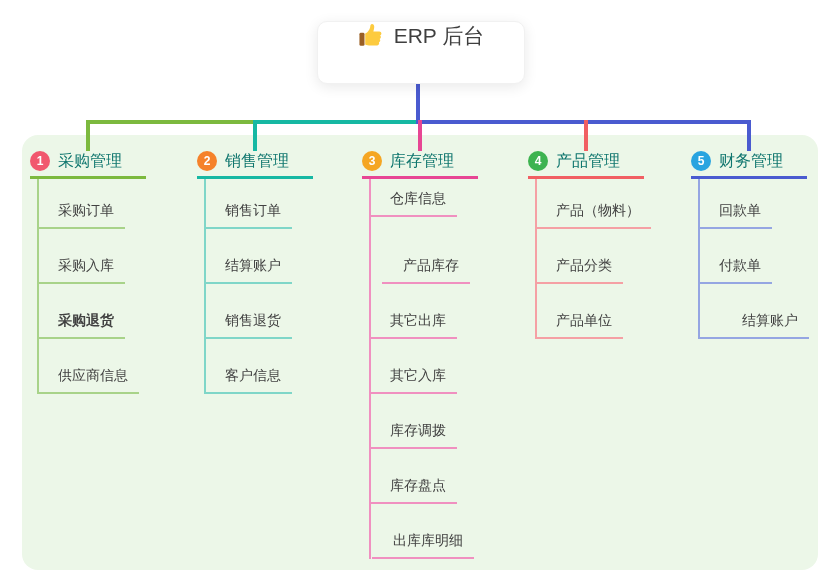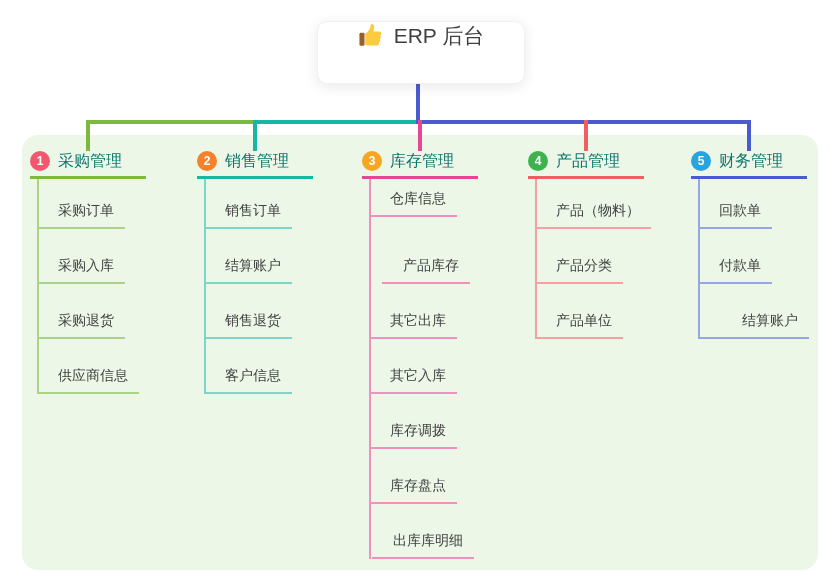--- a/index.html
+++ b/index.html
@@ -60,21 +60,21 @@
     <div class="line" style="left: 418px; top: 120px; width: 4px; height: 31px; background: rgb(231, 70, 148);"></div>
     <div class="line" style="left: 584px; top: 120px; width: 4px; height: 31px; background: rgb(241, 95, 99);"></div>
     <div class="line" style="left: 747px; top: 120px; width: 4px; height: 31px; background: rgb(74, 91, 208);"></div>
     <div class="branch-header" style="left: 30px; top: 150px; border-bottom-color: rgb(124, 185, 62);">
       <span class="badge" style="background: rgb(241, 88, 110);">1</span>
       <span class="branch-title">采购管理</span>
     </div>
     <div class="line" style="left: 37px; top: 177px; width: 2px; height: 217px; background: rgb(168, 211, 137);"></div>
     <div class="child-item" style="left: 37px; top: 200px; border-bottom-color: rgb(168, 211, 137);"><span>采购订单</span></div>
     <div class="child-item" style="left: 37px; top: 255px; border-bottom-color: rgb(168, 211, 137);"><span>采购入库</span></div>
-    <div class="child-item" style="left: 37px; top: 310px; border-bottom-color: rgb(168, 211, 137);"><span>采购退货</span></div>
+    <div class="child-item" style="left: 37px; top: 310px; border-bottom-color: rgb(168, 211, 137); font-weight: bold;"><span>采购退货</span></div>
     <div class="child-item" style="left: 37px; top: 365px; border-bottom-color: rgb(168, 211, 137);"><span>供应商信息</span></div>
     <div class="branch-header" style="left: 197px; top: 150px; border-bottom-color: rgb(22, 184, 163);">
       <span class="badge" style="background: rgb(245, 130, 42);">2</span>
       <span class="branch-title">销售管理</span>
     </div>
     <div class="line" style="left: 204px; top: 177px; width: 2px; height: 217px; background: rgb(127, 214, 200);"></div>
     <div class="child-item" style="left: 204px; top: 200px; border-bottom-color: rgb(127, 214, 200);"><span>销售订单</span></div>
     <div class="child-item" style="left: 204px; top: 255px; border-bottom-color: rgb(127, 214, 200);"><span>结算账户</span></div>
     <div class="child-item" style="left: 204px; top: 310px; border-bottom-color: rgb(127, 214, 200);"><span>销售退货</span></div>
     <div class="child-item" style="left: 204px; top: 365px; border-bottom-color: rgb(127, 214, 200);"><span>客户信息</span></div>

